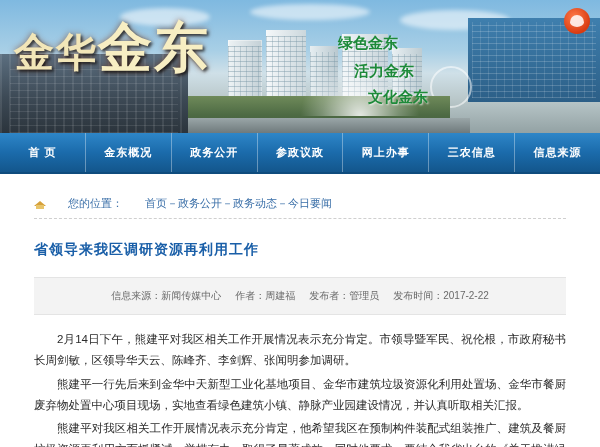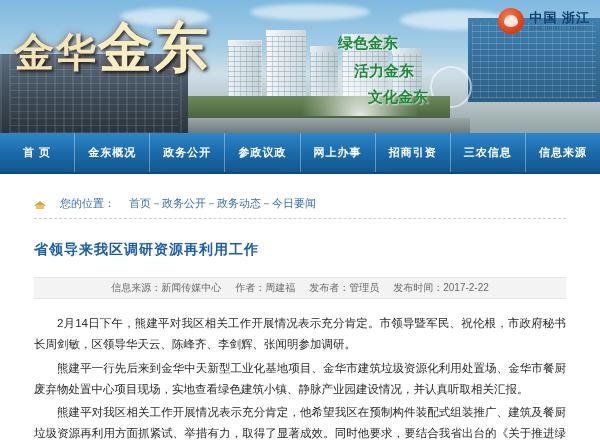--- a/index.html
+++ b/index.html
@@ -194,21 +194,21 @@
   }
   .nav-item:last-child { border-right: none; }
 
   
   .crumb-wrap {
     margin: 22px 34px 0 34px;
     border-bottom: 1px dashed #cfcfcf;
     padding-bottom: 7px;
     display: flex;
     align-items: center;
-    gap: 14px;
+    gap: 22px;
     font-size: 11px;
     color: #2a62a8;
   }
   .home-icon {
     width: 12px; height: 11px;
     position: relative;
     flex: 0 0 auto;
   }
   .home-icon:before {
     content:"";
@@ -234,21 +234,21 @@
     color: #1a5fa8;
     font-weight: bold;
     font-size: 14px;
     letter-spacing: 1px;
     margin: 22px 0 18px 0;
   }
   .meta-bar {
     background: #f3f3f3;
     border-top: 1px solid #e4e4e4;
     border-bottom: 1px solid #e4e4e4;
-    height: 22px;
+    height: 38px;
     display: flex;
     align-items: center;
     justify-content: center;
     gap: 14px;
     font-size: 10px;
     color: #6a6a6a;
   }
   .meta-item { white-space: nowrap; }
   .meta-item .v { color: #6a6a6a; }
 
@@ -300,35 +300,30 @@
     </div>
 
     <div class="slogans">
       <div class="slogan s1">绿色金东</div>
       <div class="slogan s2">活力金东</div>
       <div class="slogan s3">文化金东</div>
     </div>
 
     <div class="zj-logo">
       <div class="zj-mark"></div>
-      <div class="zj-text">
-        <div class="zj-cn">中国 浙江</div>
-        <div class="zj-en">ZHEJIANG CHINA</div>
-      </div>
     </div>
 
   </div>
 
   <nav class="nav">
     <div class="nav-item">首 页</div>
     <div class="nav-item">金东概况</div>
     <div class="nav-item">政务公开</div>
     <div class="nav-item">参政议政</div>
     <div class="nav-item">网上办事</div>
-    <div class="nav-item">招商引资</div>
     <div class="nav-item">三农信息</div>
     <div class="nav-item">信息来源</div>
   </nav>
 
   <div class="crumb-wrap">
     <span class="home-icon"></span>
     <span class="crumb-text">您的位置：</span>
     <span class="crumb-text">首页－政务公开－政务动态－今日要闻</span>
   </div>
 

